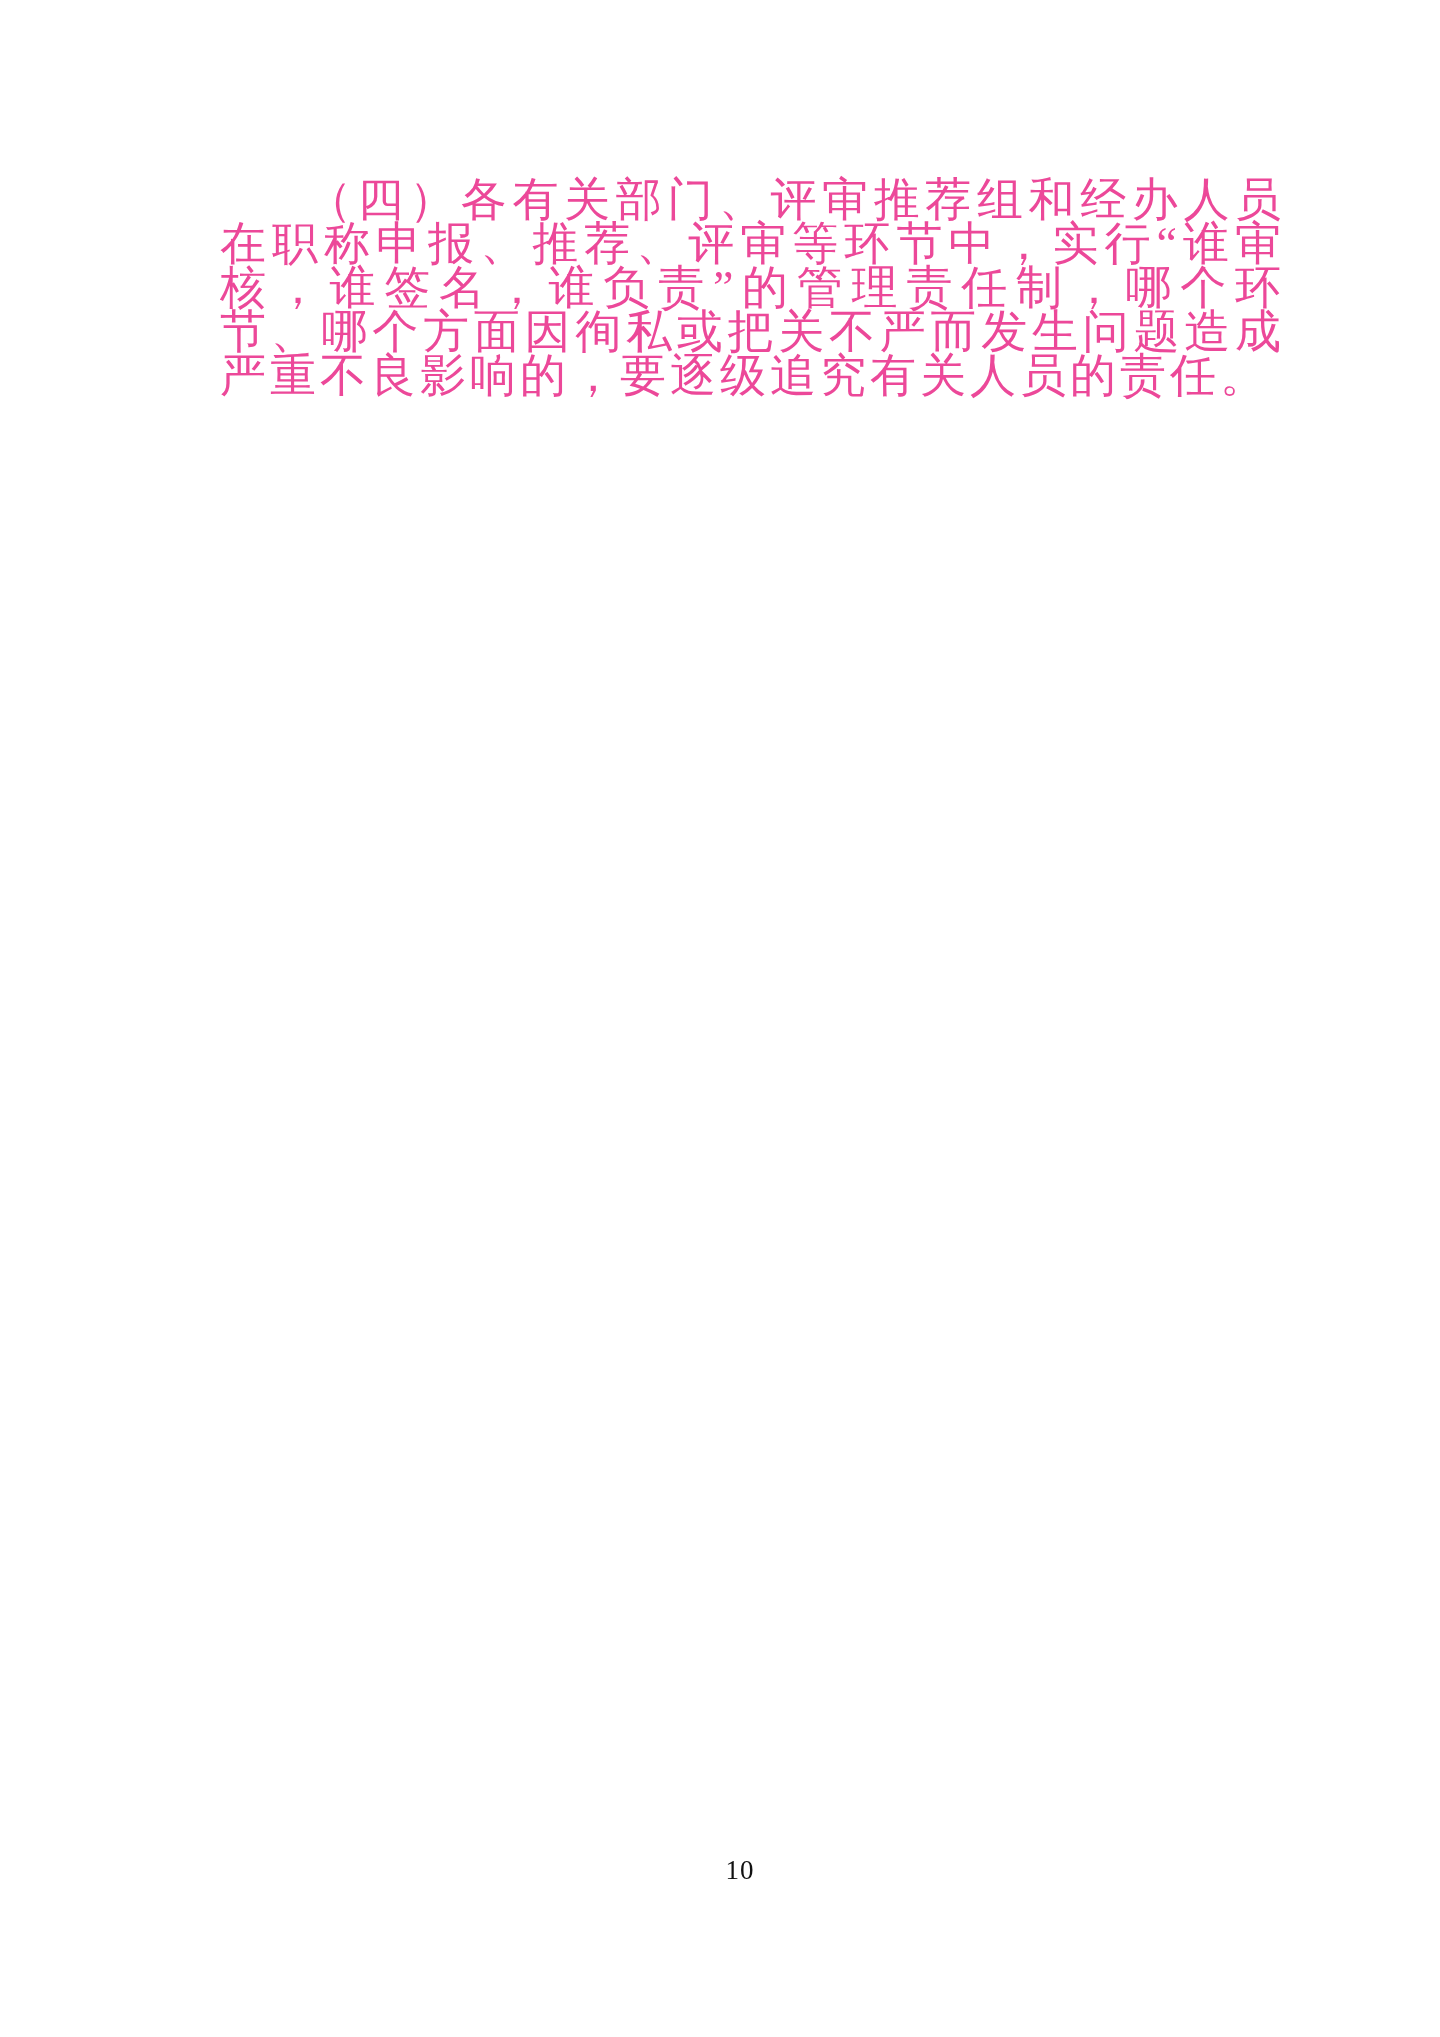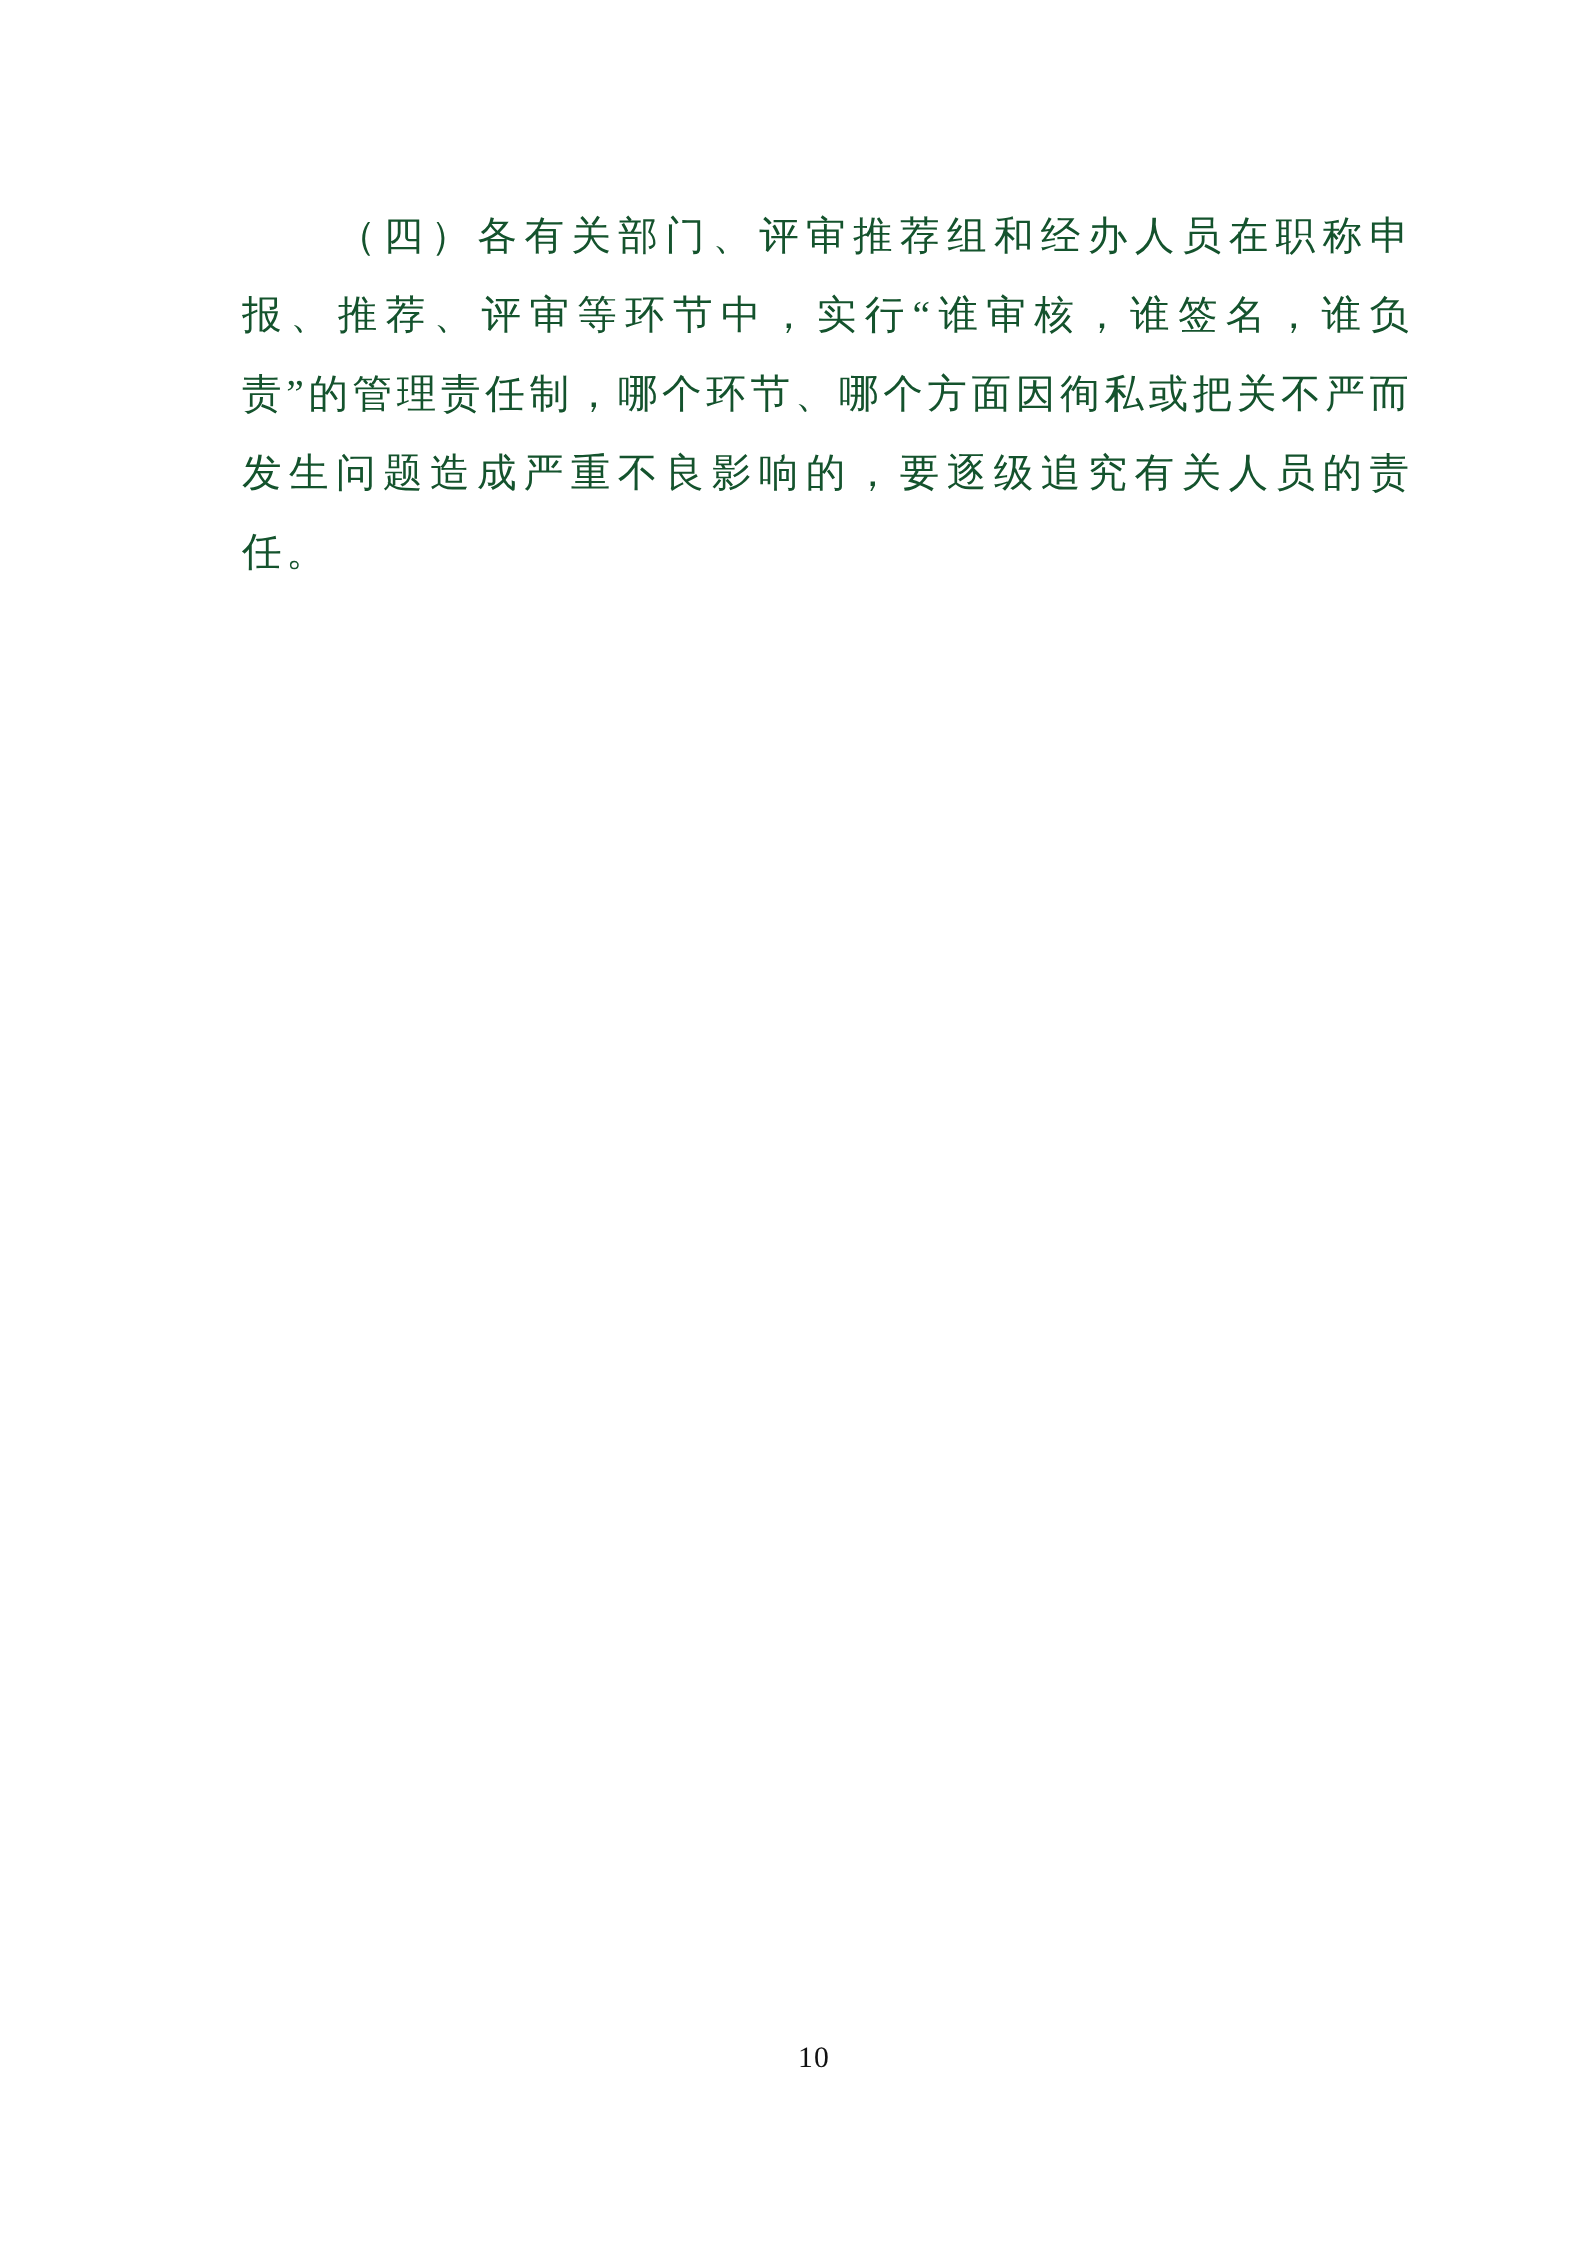--- a/index.html
+++ b/index.html
@@ -17,23 +17,23 @@
   }
   .content {
     position: absolute;
     left: 220px;
     top: 178px;
     width: 1065px;
   }
   .para {
     margin: 0;
     padding: 0;
-    font-size: 36px;
-    line-height: 72px;
-    color: #14532d;
+    font-size: 46px;
+    line-height: 44px;
+    color: #ec4899;
     text-align: justify;
     text-justify: inter-ideograph;
     text-indent: 86px;
     letter-spacing: 4px;
     font-weight: 400;
     word-break: break-all;
   }
   .page-number {
     position: absolute;
     top: 1854px;

